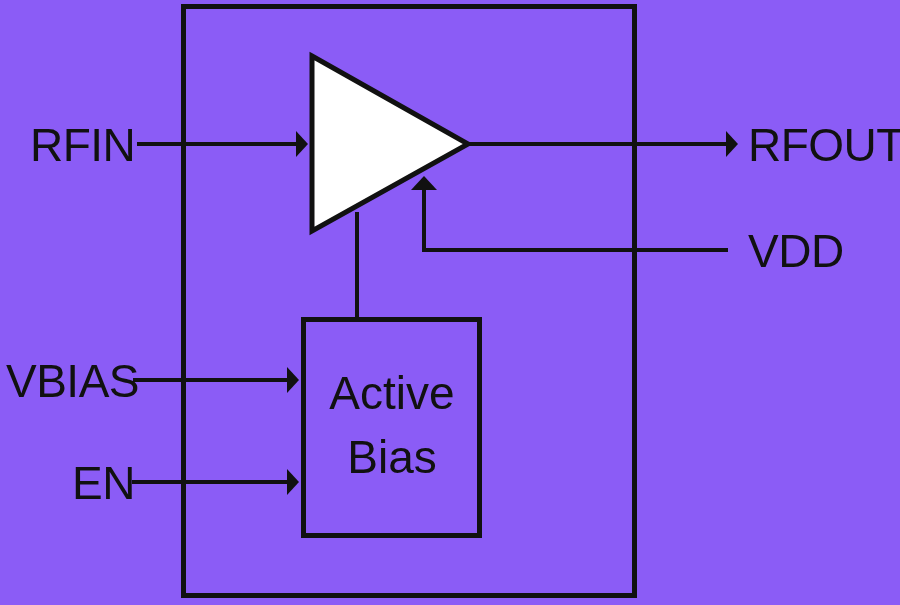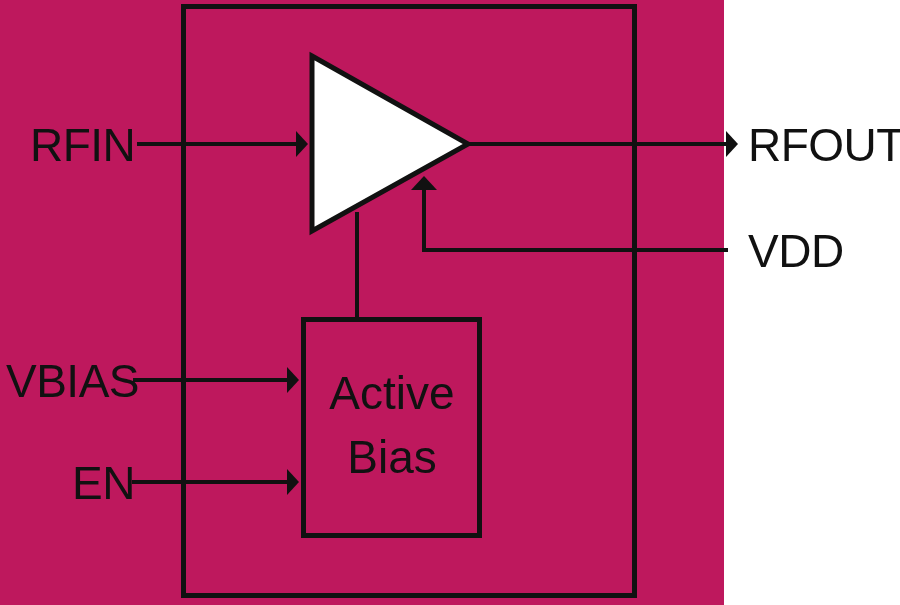--- a/index.html
+++ b/index.html
@@ -8,23 +8,23 @@
     background: #ffffff;
   }
   body {
     width: 900px;
     height: 605px;
     font-family: "Liberation Sans", sans-serif;
     overflow: hidden;
   }
   #diagram-root {
     position: relative;
-    width: 724px;
+    width: 900px;
     height: 605px;
-    background: #be185d;
+    background: #8b5cf6;
   }
   svg#block-diagram {
     display: block;
     width: 900px;
     height: 605px;
   }
   .wire {
     stroke: #111111;
     stroke-width: 4;
     fill: none;

